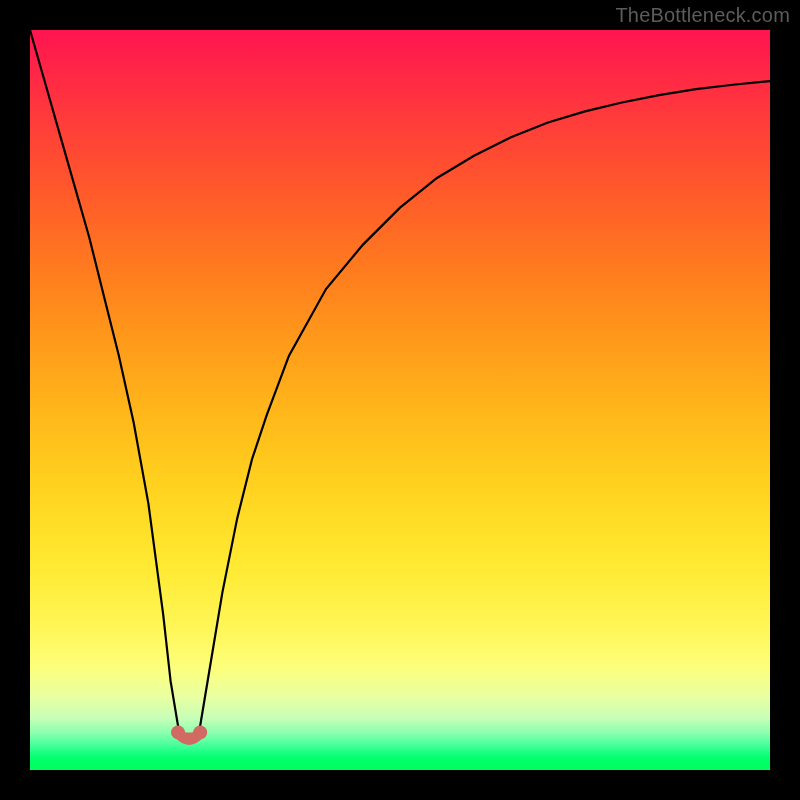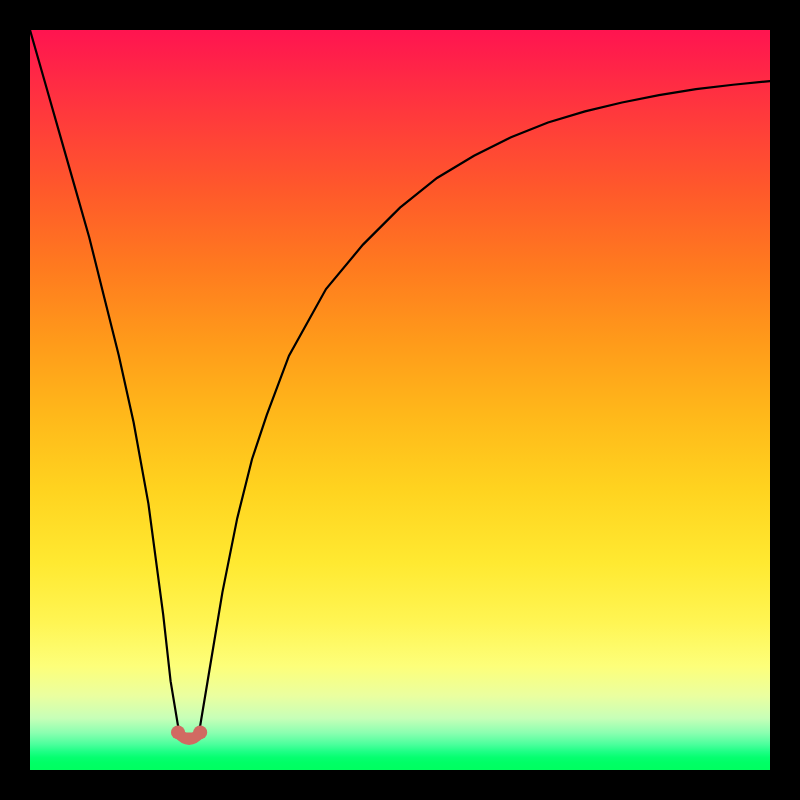--- a/index.html
+++ b/index.html
@@ -82,13 +82,14 @@
     <div class="gradient"></div>
     <svg class="curve" viewBox="0 0 740 740" preserveAspectRatio="none">
       <path d="M0.00 0.00 L14.80 51.80 L29.60 103.60 L44.40 155.40 L59.20 207.20 L74.00 266.40 L88.80 325.60 L103.60 392.20 L118.40 473.60 L133.20 584.60 L140.60 651.20 L148.00 695.60 L155.40 710.40 L162.80 710.40 L170.20 695.60 L177.60 651.20 L192.40 562.40 L207.20 488.40 L222.00 429.20 L236.80 384.80 L259.00 325.60 L296.00 259.00 L333.00 214.60 L370.00 177.60 L407.00 148.00 L444.00 125.80 L481.00 107.30 L518.00 92.50 L555.00 81.40 L592.00 72.52 L629.00 65.12 L666.00 59.20 L703.00 54.76 L740.00 51.06" fill="none" stroke="#000" stroke-width="2.2" stroke-linecap="round"></path>
       <g>
         <circle class="marker" cx="148.00" cy="702.40" r="7"></circle>
         <circle class="marker" cx="170.20" cy="702.40" r="7"></circle>
         <path class="marker" d="M 148.00 702.40 Q 159.10 716.40 170.20 702.40" stroke="#d16a62" stroke-width="11" fill="none" stroke-linecap="round"></path>
       </g>
     </svg>
   </div>
+  <div class="watermark">TheBottleneck.com</div>
 </div>
 
 </body></html>

